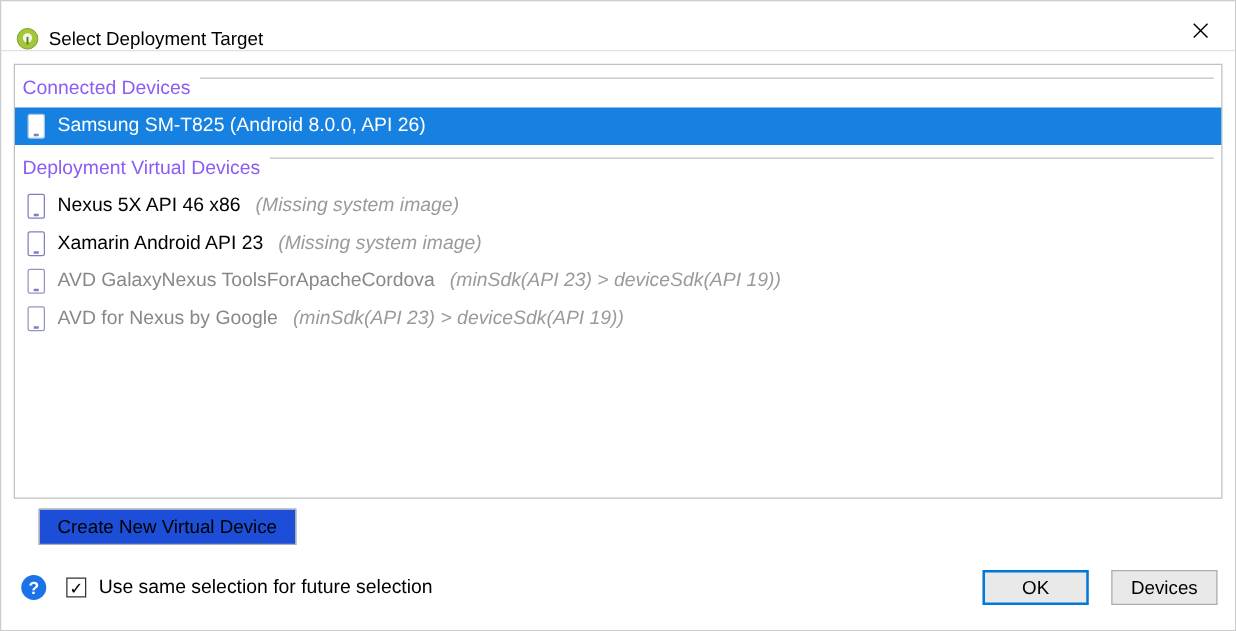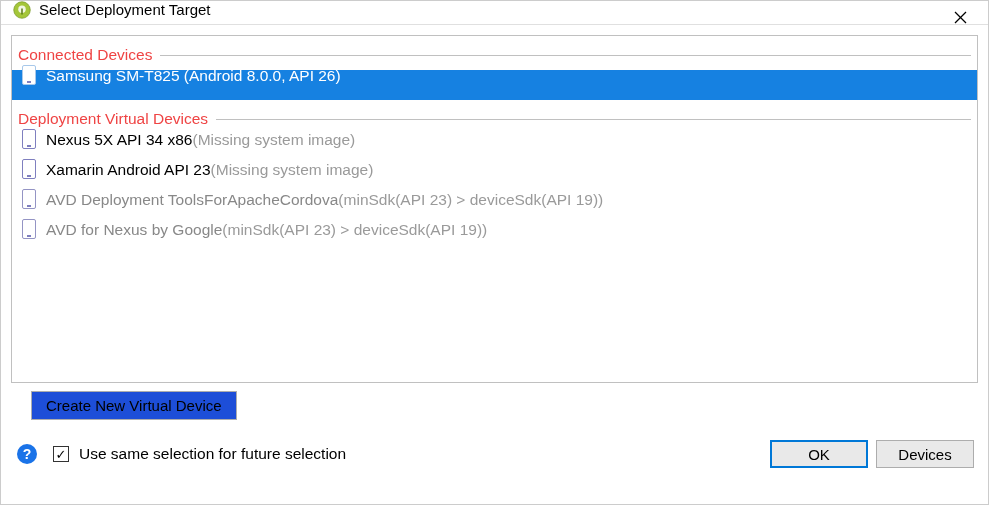--- a/index.html
+++ b/index.html
@@ -5,23 +5,23 @@
     * { margin: 0; padding: 0; box-sizing: border-box; }
     body {
       font-family: "Segoe UI", Tahoma, sans-serif;
       background: #fff;
       width: 989px;
       height: 505px;
       overflow: hidden;
       border: 1px solid #ccc;
     }
     .titlebar {
-      height: 24px;
-      display: flex;
-      align-items: flex-start;
+      height: 40px;
+      display: flex;
+      align-items: flex-end;
       padding: 0 12px;
       border-bottom: 1px solid #e0e0e0;
     }
     .app-icon {
       width: 18px;
       height: 18px;
       margin-right: 8px;
     }
     .app-icon svg { width: 100%; height: 100%; }
     .titlebar-text {
@@ -41,37 +41,37 @@
     .content {
       padding: 10px 10px 6px 10px;
     }
     .panel {
       border: 1px solid #c0c0c0;
       padding: 10px 0 10px 0;
       height: 348px;
     }
     .section-header {
       display: flex;
-      align-items: center;
+      align-items: flex-start;
       font-size: 15.5px;
-      color: #ef4444;
+      color: #8b5cf6;
       padding: 0 6px 6px 6px;
     }
     .section-header-line {
       flex: 1;
       height: 1px;
       background: #c0c0c0;
       margin-left: 8px;
     }
     .device-list {
       margin-bottom: 10px;
     }
     .device-row {
       display: flex;
-      align-items: flex-end;
+      align-items: center;
       height: 27px;
       padding: 15px 10px;
       font-size: 15.5px;
       cursor: pointer;
     }
     .device-row.selected {
       background: #1681e1;
       color: #fff;
     }
     .device-icon {
@@ -98,21 +98,22 @@
       background: #fff;
     }
     .device-row.grey .device-icon {
       border-color: #9494c4;
     }
     .device-name { color: #000; }
     .device-row.selected .device-name { color: #fff; }
     .device-row.grey .device-name { color: #888; }
     .device-note {
       color: #9a9a9a;
-      margin-left: 0;
+      font-style: italic;
+      margin-left: 12px;
     }
     .btn-row {
       padding: 8px 12px 0 20px;
     }
     .create-btn {
       font-family: inherit;
       font-size: 15px;
       padding: 5px 14px;
       background: #1d4ed8;
       border: 1px solid #adadad;
@@ -151,25 +152,25 @@
       display: flex;
       align-items: center;
       justify-content: center;
       font-size: 13px;
       line-height: 1;
     }
     .spacer { flex: 1; }
     .dlg-btn {
       font-family: inherit;
       font-size: 15px;
-      width: 98px;
+      width: 85px;
       height: 28px;
       background: #e9e9e9;
       border: 1px solid #adadad;
-      margin-left: 8px;
+      margin-left: 18px;
       cursor: pointer;
     }
     .dlg-btn.primary {
       border: 2px solid #0078d7;
     }
   </style>
 </head>
 <body>
 
 <div class="titlebar">
@@ -202,31 +203,31 @@
         </div>
       </div>
 
     <div class="section-header">
       <span>Deployment Virtual Devices</span>
       <span class="section-header-line"></span>
     </div>
     <div class="device-list" id="virtual-list">
         <div class="device-row">
           <span class="device-icon"></span>
-          <span class="device-name">Nexus 5X API 34 x86</span>
+          <span class="device-name">Nexus 5X API 46 x86</span>
           <span class="device-note"> (Missing system image)</span>
         </div>
         <div class="device-row">
           <span class="device-icon"></span>
           <span class="device-name">Xamarin Android API 23</span>
           <span class="device-note"> (Missing system image)</span>
         </div>
         <div class="device-row grey">
           <span class="device-icon"></span>
-          <span class="device-name">AVD Deployment ToolsForApacheCordova</span>
+          <span class="device-name">AVD GalaxyNexus ToolsForApacheCordova</span>
           <span class="device-note"> (minSdk(API 23) &gt; deviceSdk(API 19))</span>
         </div>
         <div class="device-row grey">
           <span class="device-icon"></span>
           <span class="device-name">AVD for Nexus by Google</span>
           <span class="device-note"> (minSdk(API 23) &gt; deviceSdk(API 19))</span>
         </div>
       </div>
   </div>
 

